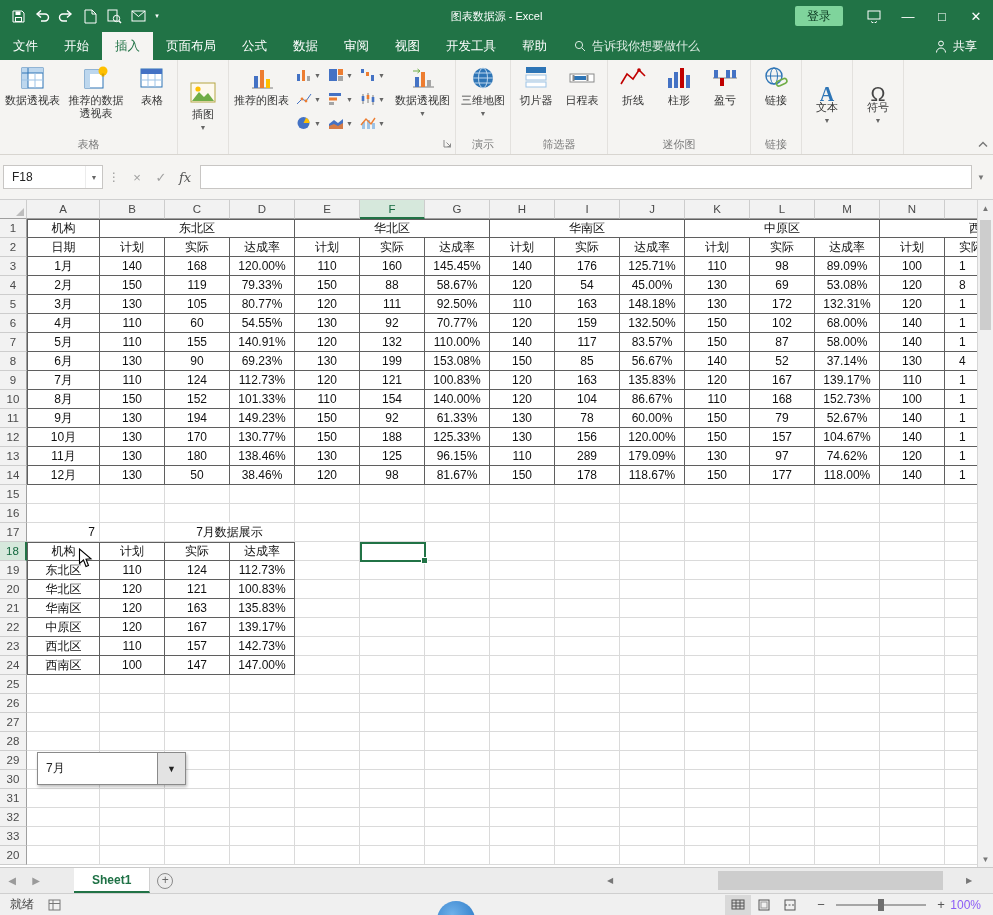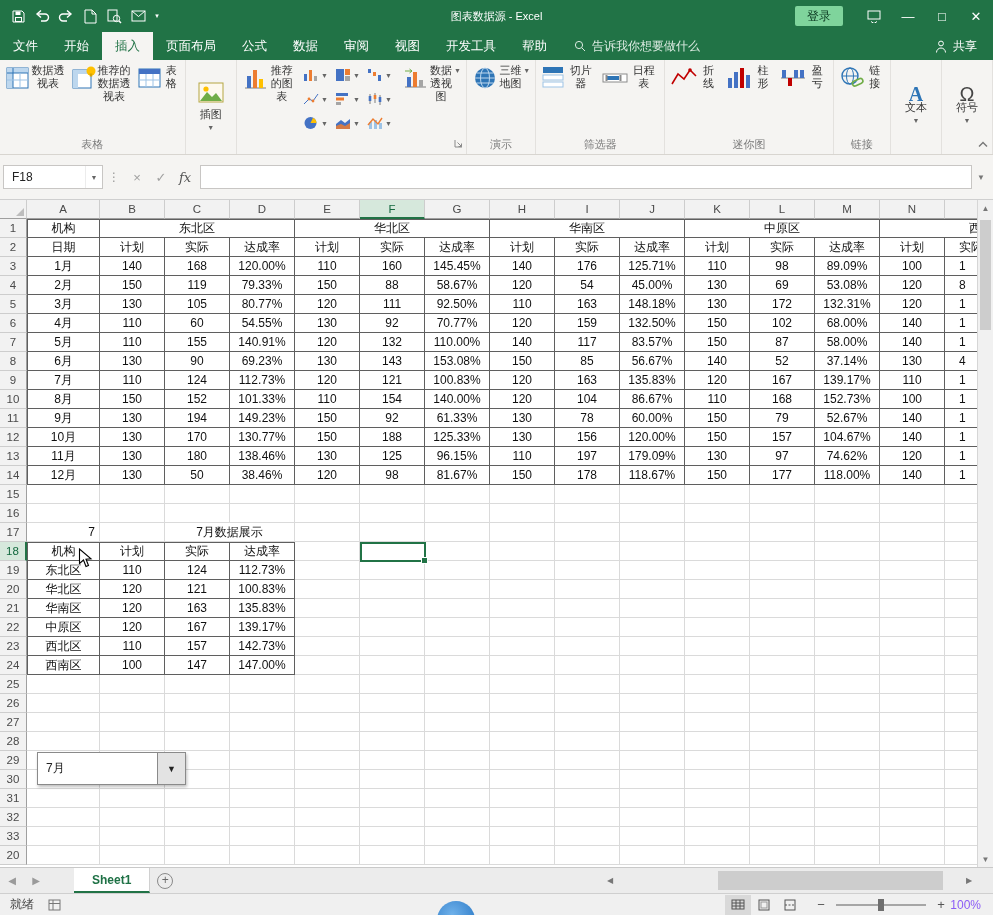--- a/index.html
+++ b/index.html
@@ -22,21 +22,21 @@
   .rtab{padding:0 13px;display:flex;align-items:center;font-size:12.5px;color:#fff;}
   .rtab.active{background:#f5f4f2;color:#217346;}
   .tellme{display:flex;align-items:center;gap:6px;margin-left:14px;color:#dcebe2;font-size:12px;}
   .share{margin-left:auto;display:flex;align-items:center;gap:6px;margin-right:16px;color:#fff;font-size:12px;}
 
   
   .ribbon{position:absolute;top:60px;left:0;right:0;height:95px;background:#f5f4f2;border-bottom:1px solid #d8d5d0;display:flex;align-items:stretch;overflow:hidden;}
   .grp{display:flex;flex-direction:column;border-right:1px solid #e3e1de;position:relative;padding:1px 2px 0;}
   .grp-body{display:flex;align-items:flex-start;height:76px;}
   .grp-label{height:17px;line-height:15px;text-align:center;font-size:11px;color:#7a7a7a;}
-  .btn-big{display:flex;flex-direction:row;padding:3px 3px 0;min-width:46px;max-width:66px;height:76px;font-size:11px;line-height:13px;text-align:center;color:#333;}
+  .btn-big{display:flex;flex-direction:column;align-items:center;padding:3px 3px 0;min-width:46px;max-width:66px;height:76px;font-size:11px;line-height:13px;text-align:center;color:#333;}
   .btn-big .ic{height:28px;display:flex;align-items:center;justify-content:center;margin-bottom:2px;}
   .btn-tall{display:flex;flex-direction:column;align-items:center;justify-content:center;width:46px;height:92px;font-size:11px;color:#333;text-align:center;line-height:13px;}
   .btn-med{display:flex;align-items:center;gap:5px;height:24px;padding:0 6px;font-size:11px;color:#333;white-space:nowrap;}
   .addin-col{display:flex;flex-direction:column;justify-content:flex-start;gap:4px;padding-top:6px;}
   .chart-grid{display:grid;grid-template-columns:repeat(3,32px);grid-auto-rows:24px;padding:2px 2px 0;}
   .btn-mini{display:flex;align-items:center;gap:2px;padding:2px;}
   .arr{font-size:7px;color:#666;}
   .launcher{position:absolute;right:3px;bottom:3px;}
   .collapse{position:absolute;right:5px;bottom:3px;color:#777;}
 
@@ -616,21 +616,21 @@
       <div class="cell b">87</div>
       <div class="cell b">58.00%</div>
       <div class="cell b">140</div>
       <div class="cell b clipcell">1</div>
       <div class="rh">8</div>
       <div class="cell b bl">6月</div>
       <div class="cell b">130</div>
       <div class="cell b">90</div>
       <div class="cell b">69.23%</div>
       <div class="cell b">130</div>
-      <div class="cell b">143</div>
+      <div class="cell b">199</div>
       <div class="cell b">153.08%</div>
       <div class="cell b">150</div>
       <div class="cell b">85</div>
       <div class="cell b">56.67%</div>
       <div class="cell b">140</div>
       <div class="cell b">52</div>
       <div class="cell b">37.14%</div>
       <div class="cell b">130</div>
       <div class="cell b clipcell">4</div>
       <div class="rh">9</div>
@@ -699,21 +699,21 @@
       <div class="cell b clipcell">1</div>
       <div class="rh">13</div>
       <div class="cell b bl">11月</div>
       <div class="cell b">130</div>
       <div class="cell b">180</div>
       <div class="cell b">138.46%</div>
       <div class="cell b">130</div>
       <div class="cell b">125</div>
       <div class="cell b">96.15%</div>
       <div class="cell b">110</div>
-      <div class="cell b">197</div>
+      <div class="cell b">289</div>
       <div class="cell b">179.09%</div>
       <div class="cell b">130</div>
       <div class="cell b">97</div>
       <div class="cell b">74.62%</div>
       <div class="cell b">120</div>
       <div class="cell b clipcell">1</div>
       <div class="rh">14</div>
       <div class="cell b bl">12月</div>
       <div class="cell b">130</div>
       <div class="cell b">50</div>

